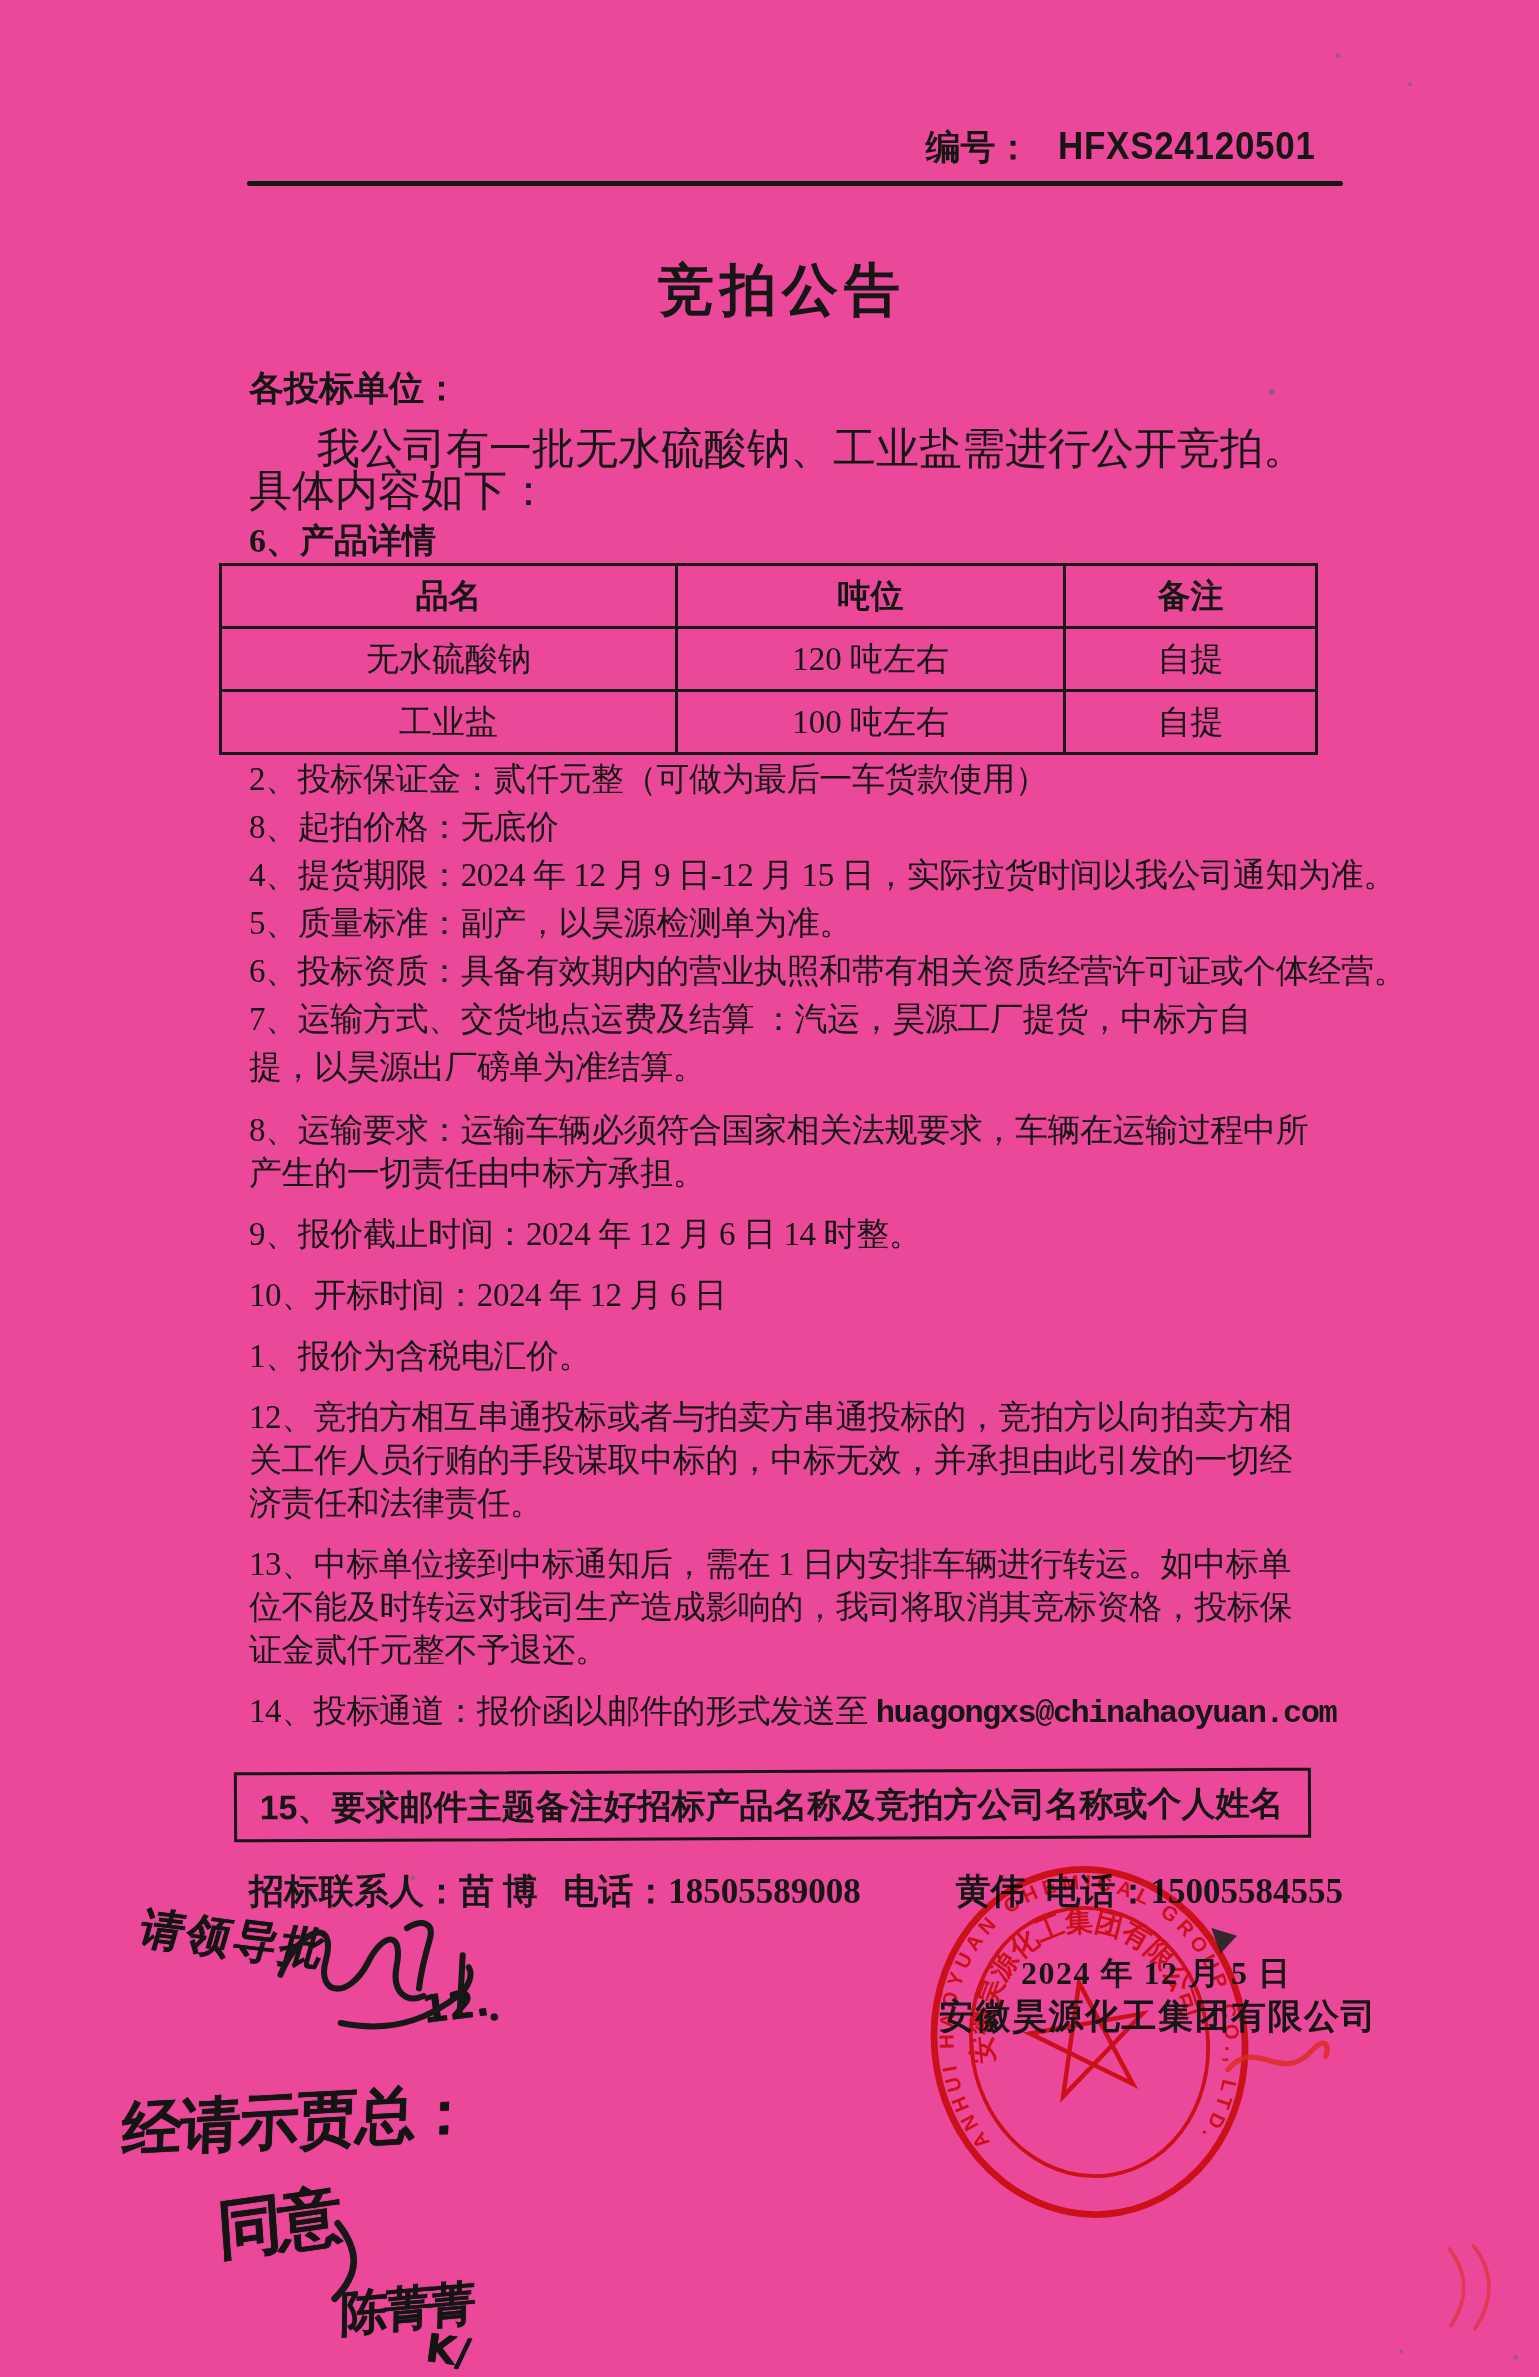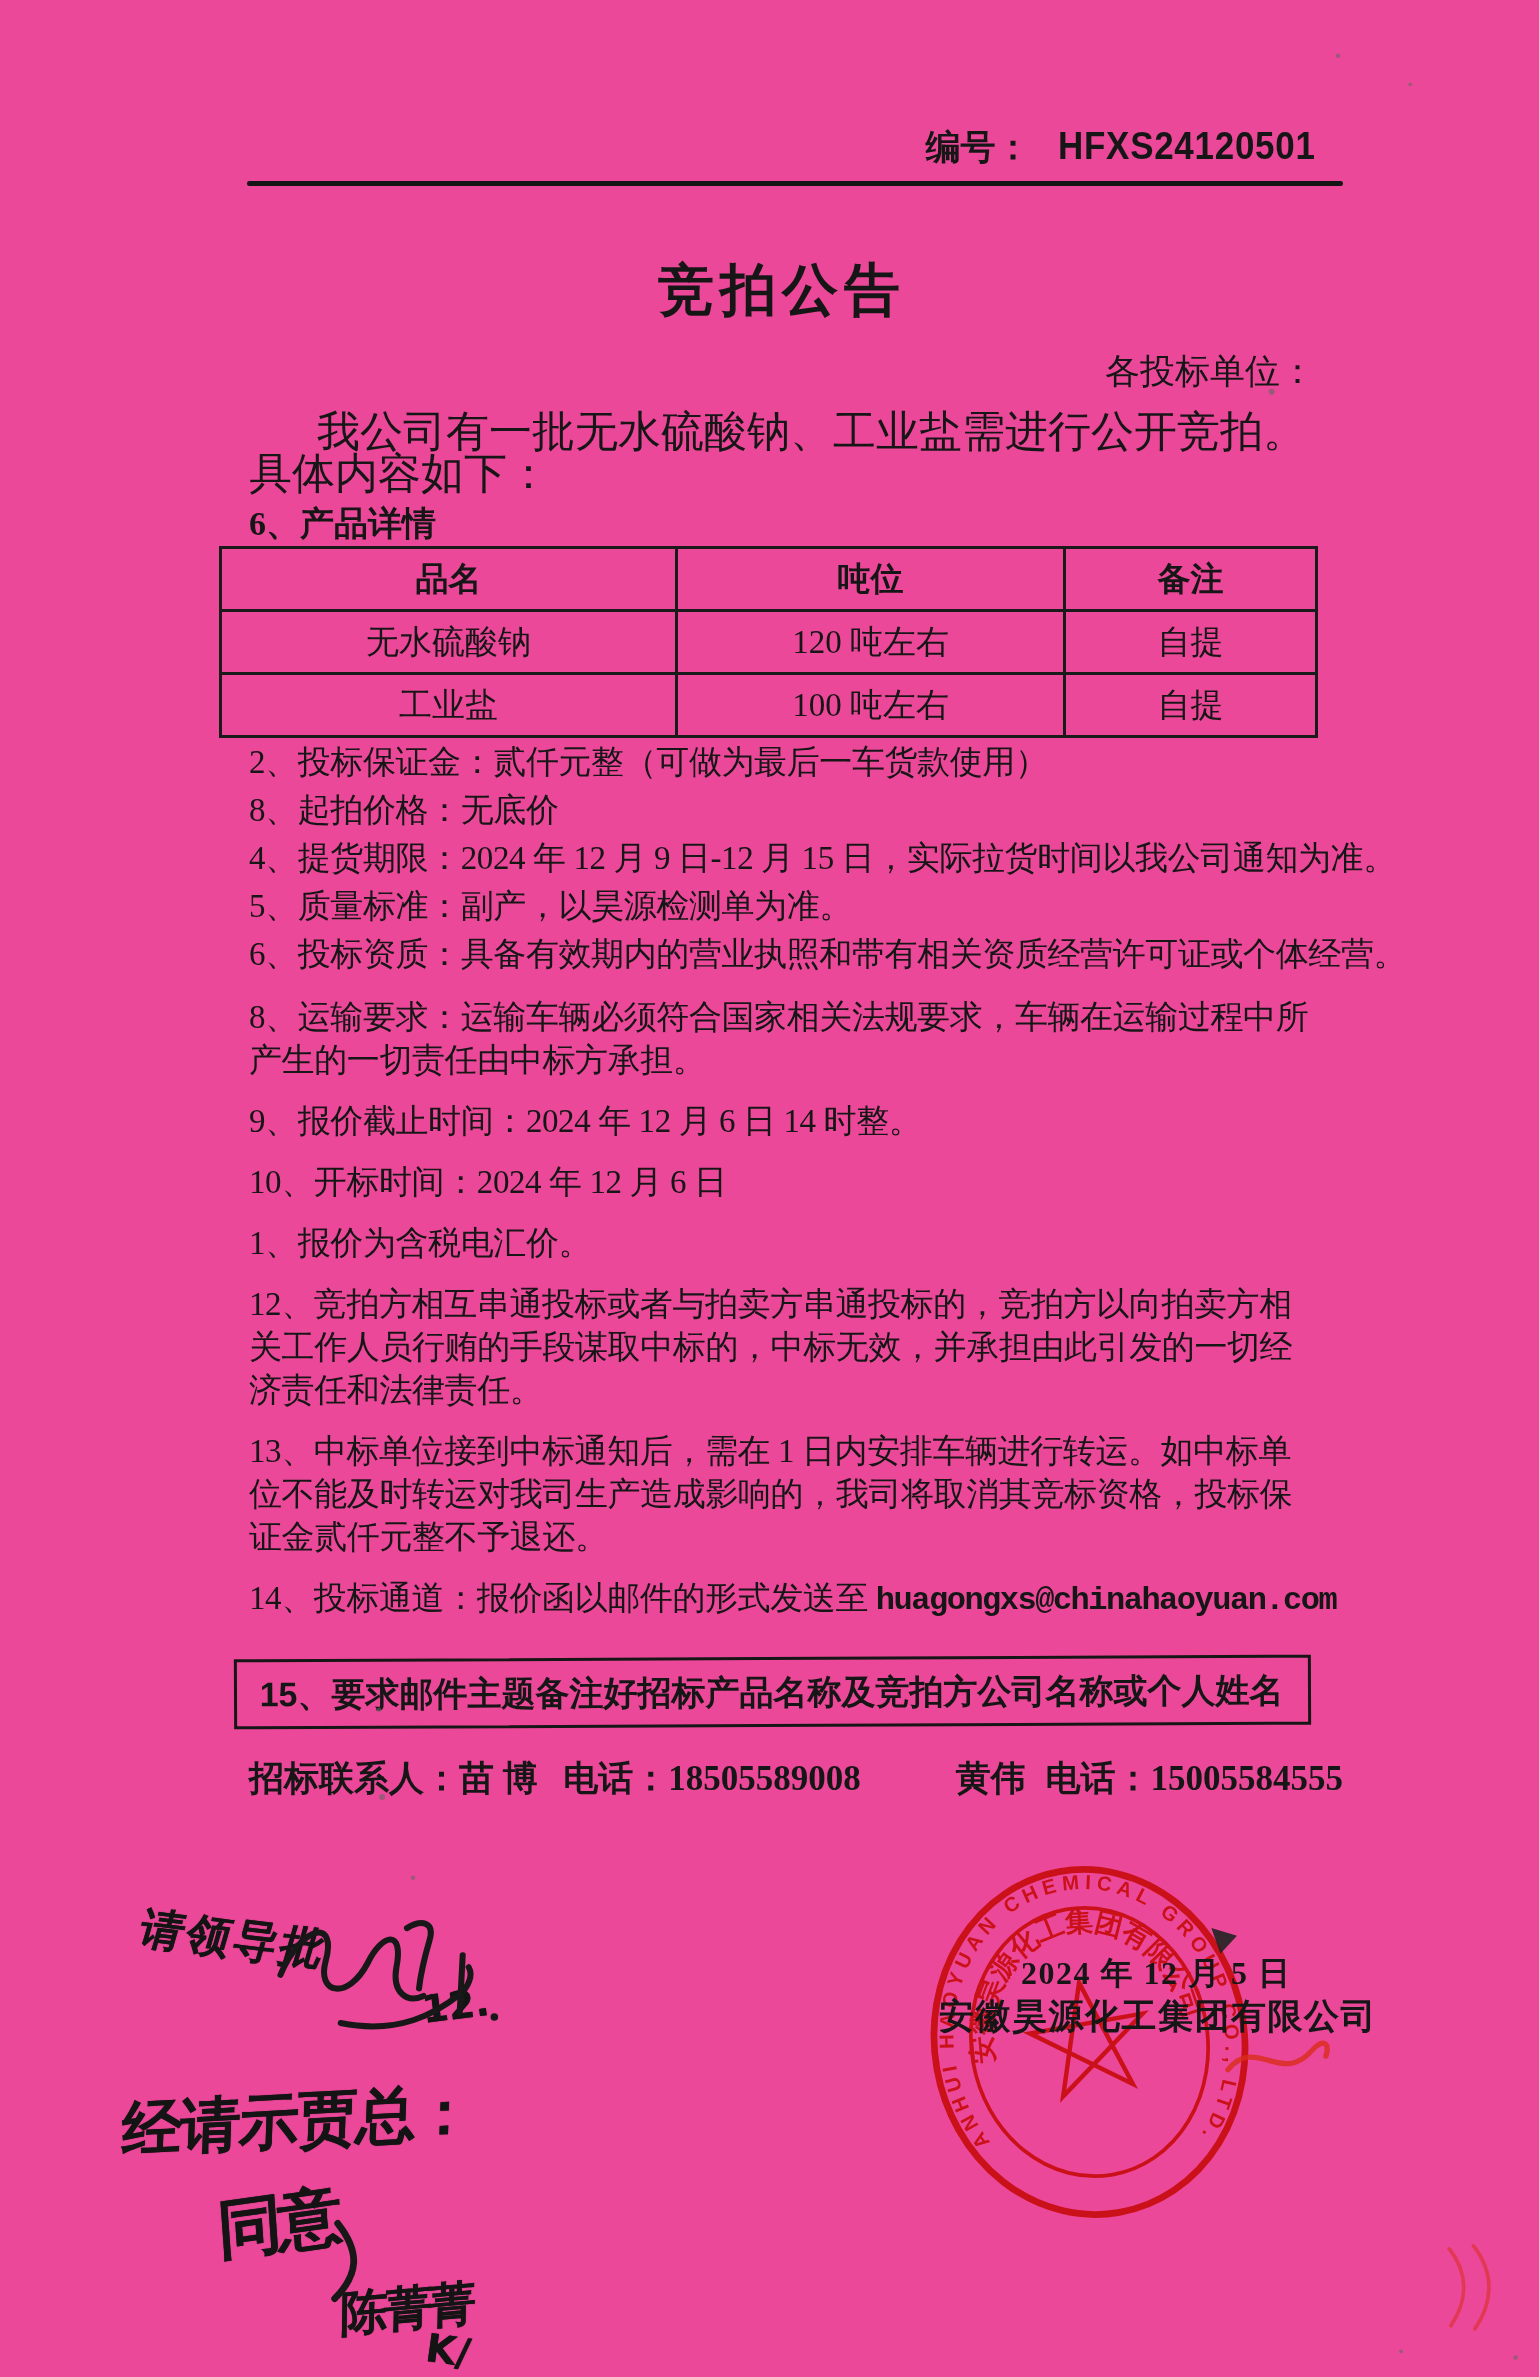--- a/index.html
+++ b/index.html
@@ -9,21 +9,21 @@
 
   .doc-no{margin-top:124px;margin-right:-22.6px;text-align:right;white-space:nowrap;
           font-family:"Liberation Sans","DejaVu Sans",sans-serif;font-weight:bold;
           font-size:35px;line-height:44px;}
   .doc-no .num{display:inline-block;margin-left:27px;font-size:38px;letter-spacing:0.8px;
                transform:scaleX(.92);transform-origin:left center;}
   .rule{margin:12px -28px 0 -2.3px;height:5.3px;background:#151515;border-radius:2.3px;}
 
   .title{margin-top:69px;text-align:center;font-family:"Liberation Sans","DejaVu Sans",sans-serif;
          font-weight:bold;font-size:56px;line-height:69px;letter-spacing:6px;}
-  .salutation{margin-top:27px;font-size:35px;font-weight:400;line-height:42px;text-align:right;}
+  .salutation{margin-top:44px;font-size:35px;font-weight:700;line-height:42px;}
   .intro{margin-top:18px;font-size:43px;line-height:42px;text-indent:68px;}
   .h-product{margin-top:7.5px;font-size:34px;font-weight:600;line-height:42px;}
 
   table.products{margin-top:1.5px;margin-left:-30px;width:1096px;border-collapse:collapse;table-layout:fixed;}
   .products td{border:3.8px solid #1a1a1a;height:60px;text-align:center;vertical-align:middle;
                font-size:33px;font-weight:500;padding:0;}
   .products .hdr td{font-weight:600;}
 
   .tight p{margin:0;font-size:33px;line-height:48px;letter-spacing:-0.4px;}
   .loose p{margin:18px 0;font-size:33px;line-height:43px;letter-spacing:-0.4px;}
@@ -103,20 +103,21 @@
       </tr>
     </tbody>
       </table>
 
     <div class="tight">
       <p>2、投标保证金：贰仟元整（可做为最后一车货款使用）</p>
       <p>8、起拍价格：无底价</p>
       <p class="nowrap">4、提货期限：2024 年 12 月 9 日-12 月 15 日，实际拉货时间以我公司通知为准。</p>
       <p>5、质量标准：副产，以昊源检测单为准。</p>
       <p class="nowrap">6、投标资质：具备有效期内的营业执照和带有相关资质经营许可证或个体经营。</p>
+      <p>7、运输方式、交货地点运费及结算 ：汽运，昊源工厂提货，中标方自提，以昊源出厂磅单为准结算。</p>
     </div>
 
     <div class="loose">
       <p>8、运输要求：运输车辆必须符合国家相关法规要求，车辆在运输过程中所产生的一切责任由中标方承担。</p>
       <p>9、报价截止时间：2024 年 12 月 6 日 14 时整。</p>
       <p>10、开标时间：2024 年 12 月 6 日</p>
       <p>1、报价为含税电汇价。</p>
       <p>12、竞拍方相互串通投标或者与拍卖方串通投标的，竞拍方以向拍卖方相关工作人员行贿的手段谋取中标的，中标无效，并承担由此引发的一切经济责任和法律责任。</p>
       <p>13、中标单位接到中标通知后，需在 1 日内安排车辆进行转运。如中标单位不能及时转运对我司生产造成影响的，我司将取消其竞标资格，投标保证金贰仟元整不予退还。</p>
       <p class="nowrap"><span>14、投标通道：报价函以邮件的形式发送至 </span><span class="email">huagongxs@chinahaoyuan.com</span></p>

